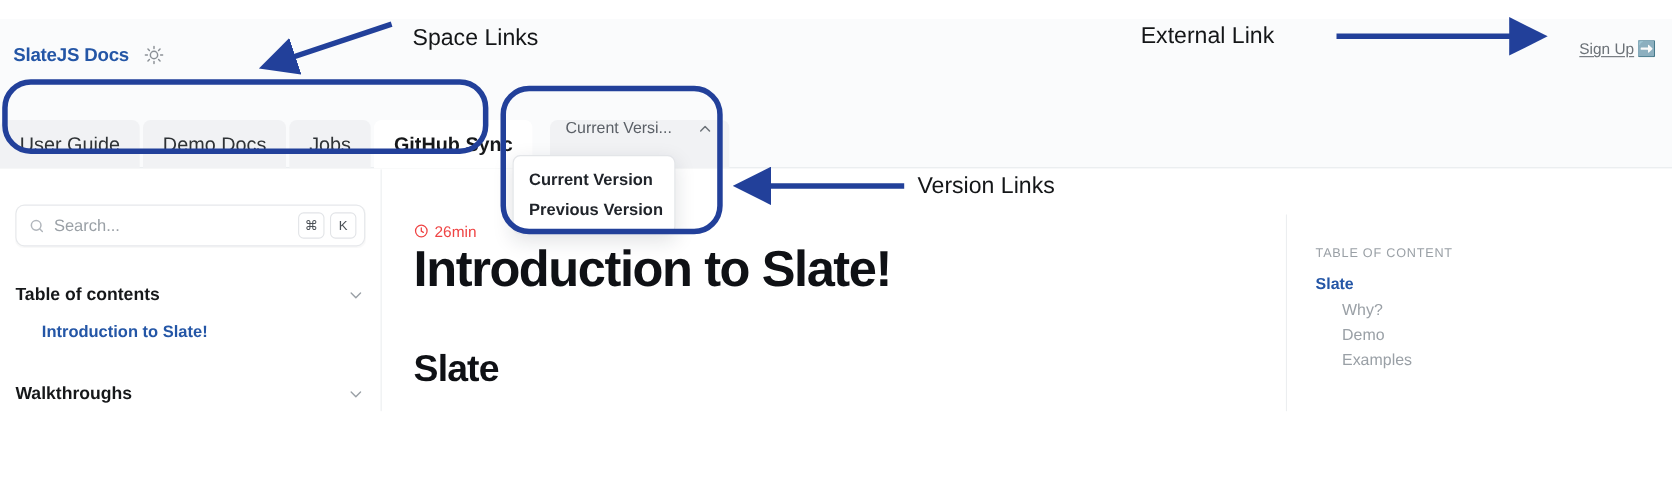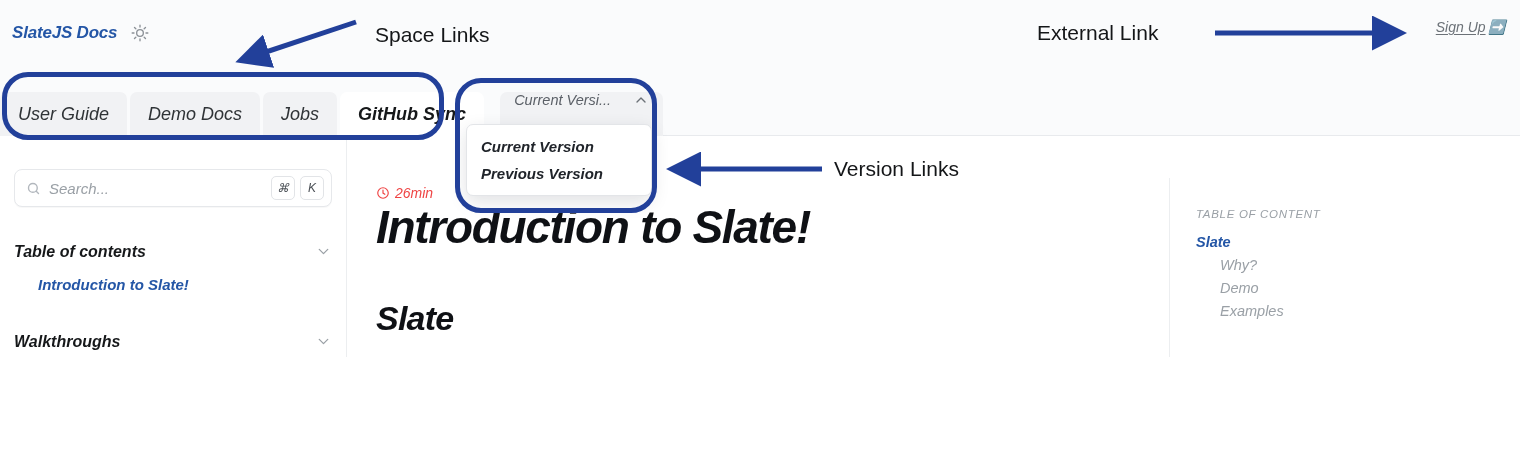--- a/index.html
+++ b/index.html
@@ -13,25 +13,24 @@
   #app {
     position: relative;
     width: 1520px;
     height: 458px;
     background: #ffffff;
   }
 
   
   .viewport {
     position: absolute;
-    left: 0; top: 0;
+    left: 0; top: 17px;
     width: 1520px; height: 357px;
     background: #ffffff;
     overflow: hidden;
-    font-style: italic;
   }
 
   
   .header {
     position: absolute;
     left: 0; top: 0;
     width: 1520px; height: 136px;
     background: #fafbfc;
     border-bottom: 1px solid #e8eaed;
   }
@@ -119,21 +118,21 @@
   .chev-up {
     color: #6b7177;
     display: flex;
     align-items: center;
   }
 
   
   .version-menu {
     position: absolute;
     left: 466px; top: 124px;
-    width: 186px;
+    width: 148px;
     background: #ffffff;
     border: 1px solid #e3e5e8;
     border-radius: 7px;
     box-shadow: 0 6px 18px rgba(20,30,50,0.13);
     padding: 8px 0;
     z-index: 20;
   }
   .version-menu-item {
     padding: 5px 14px;
     font-size: 15px;

